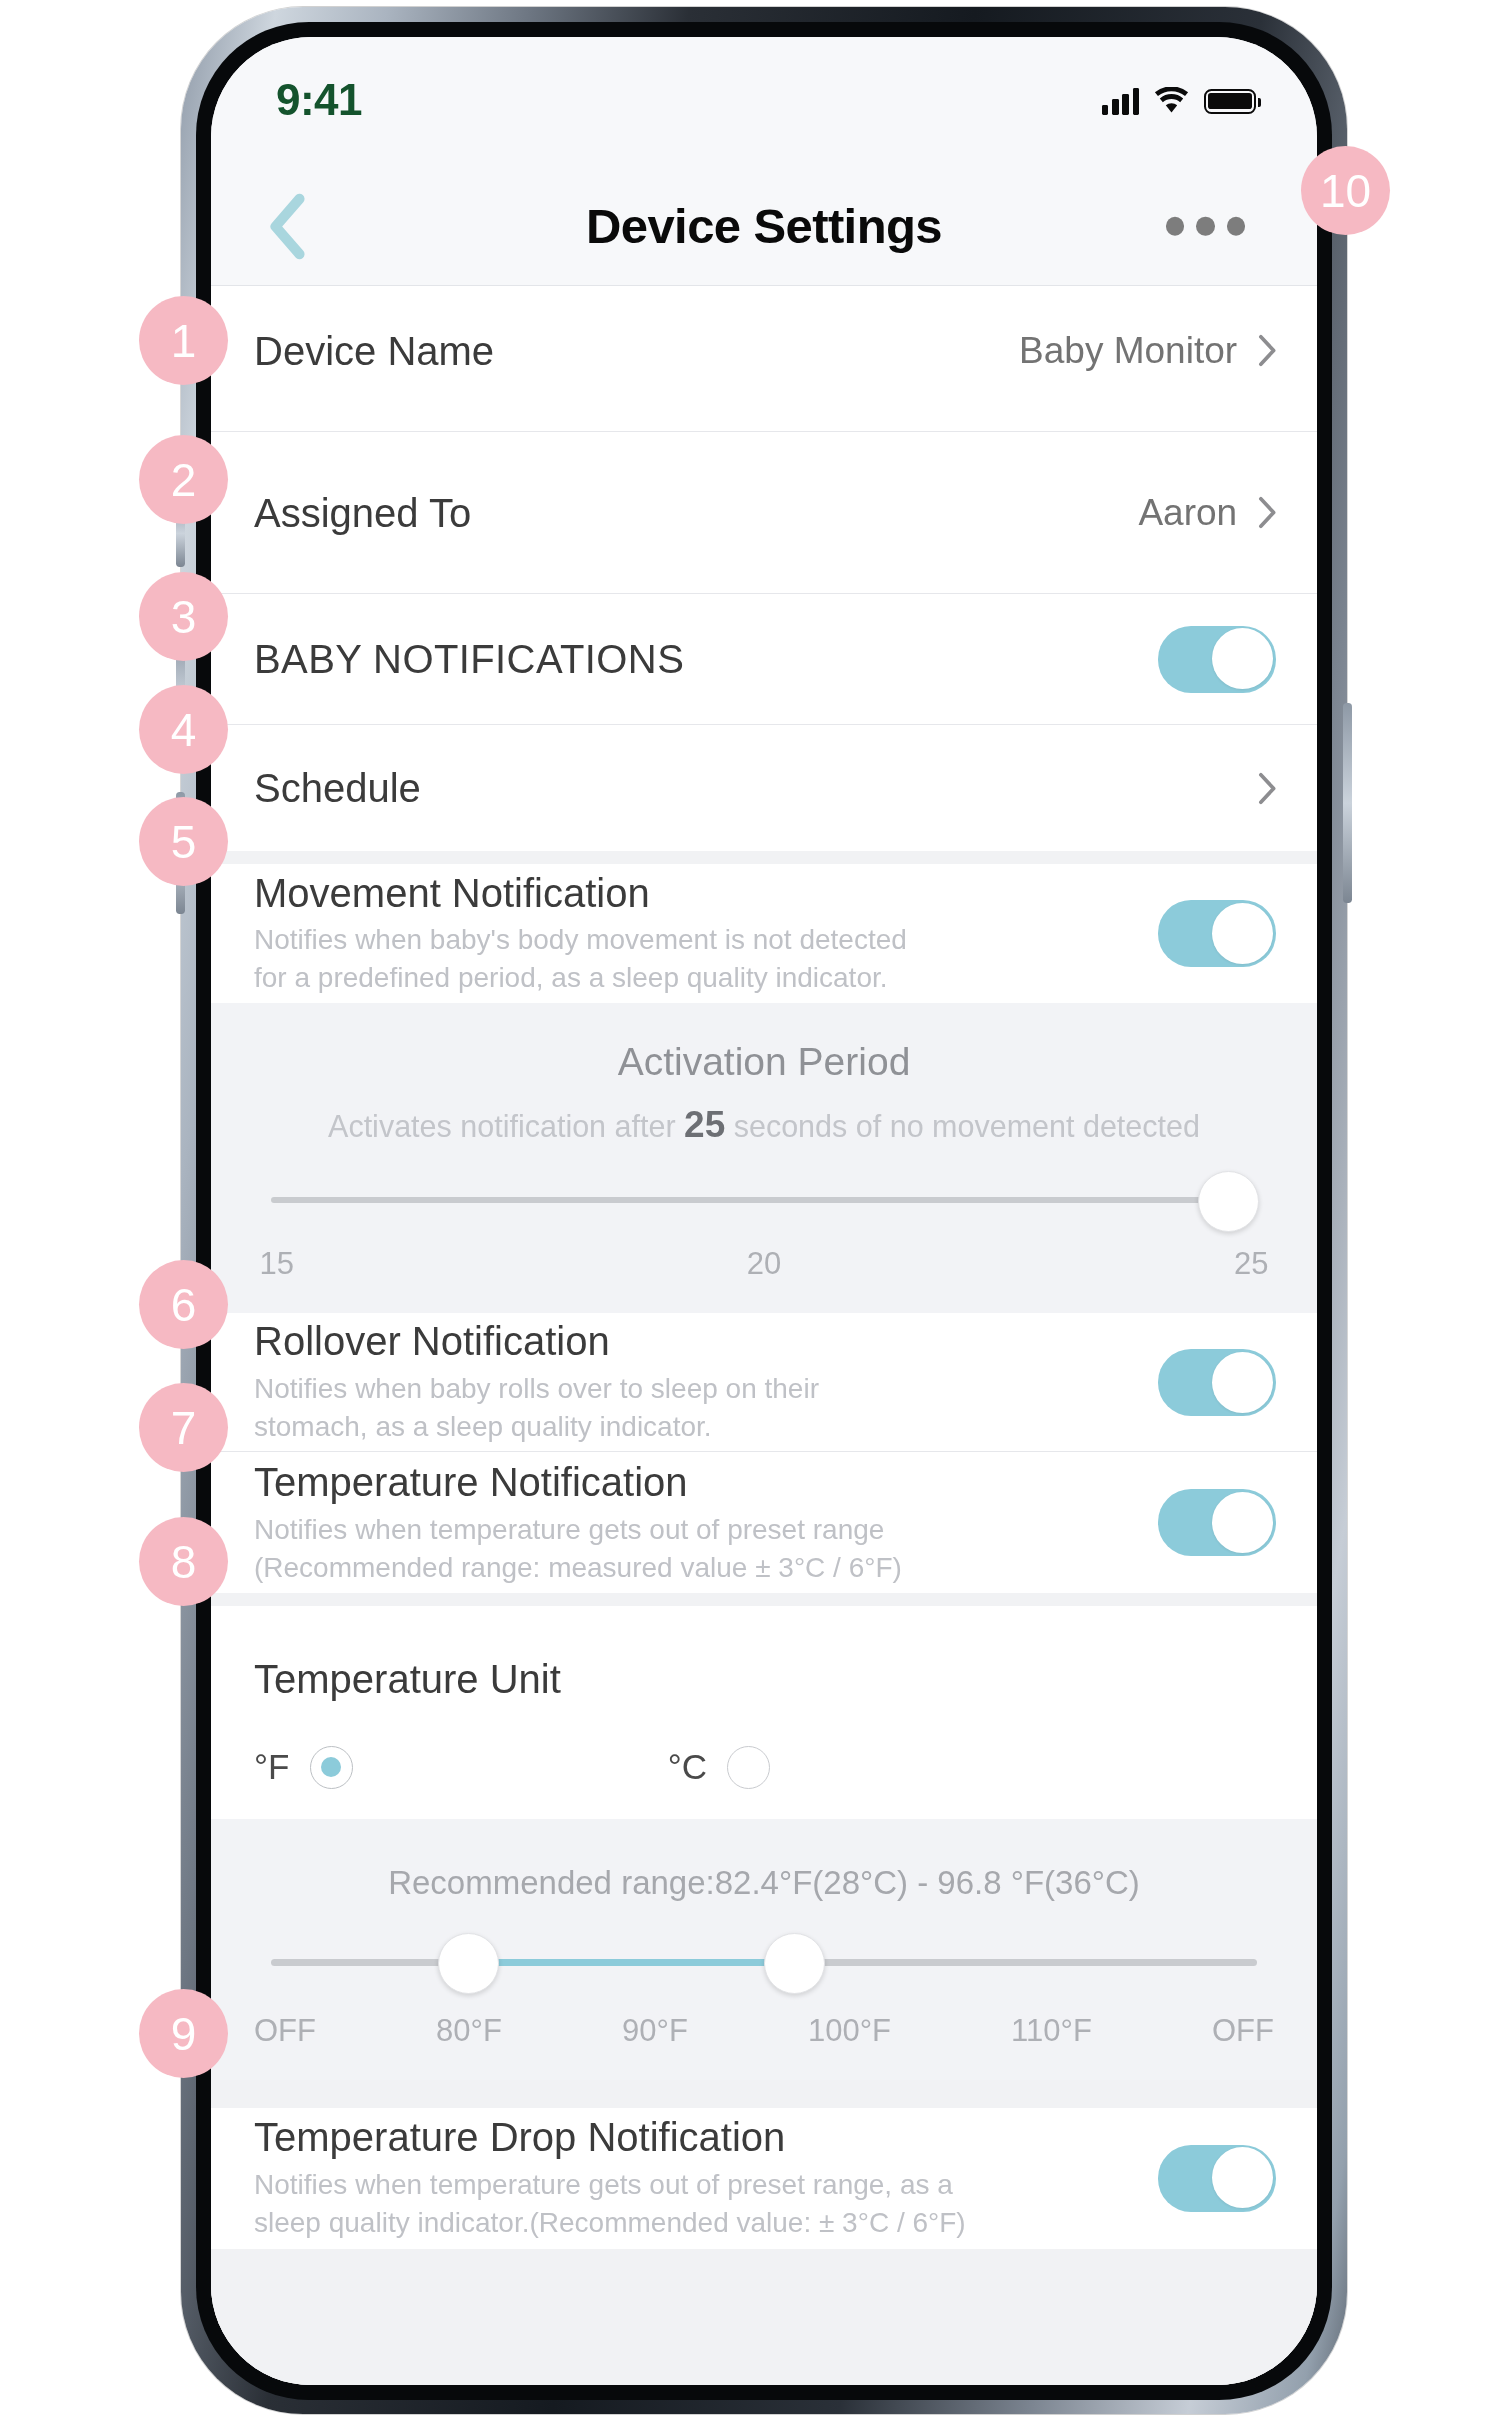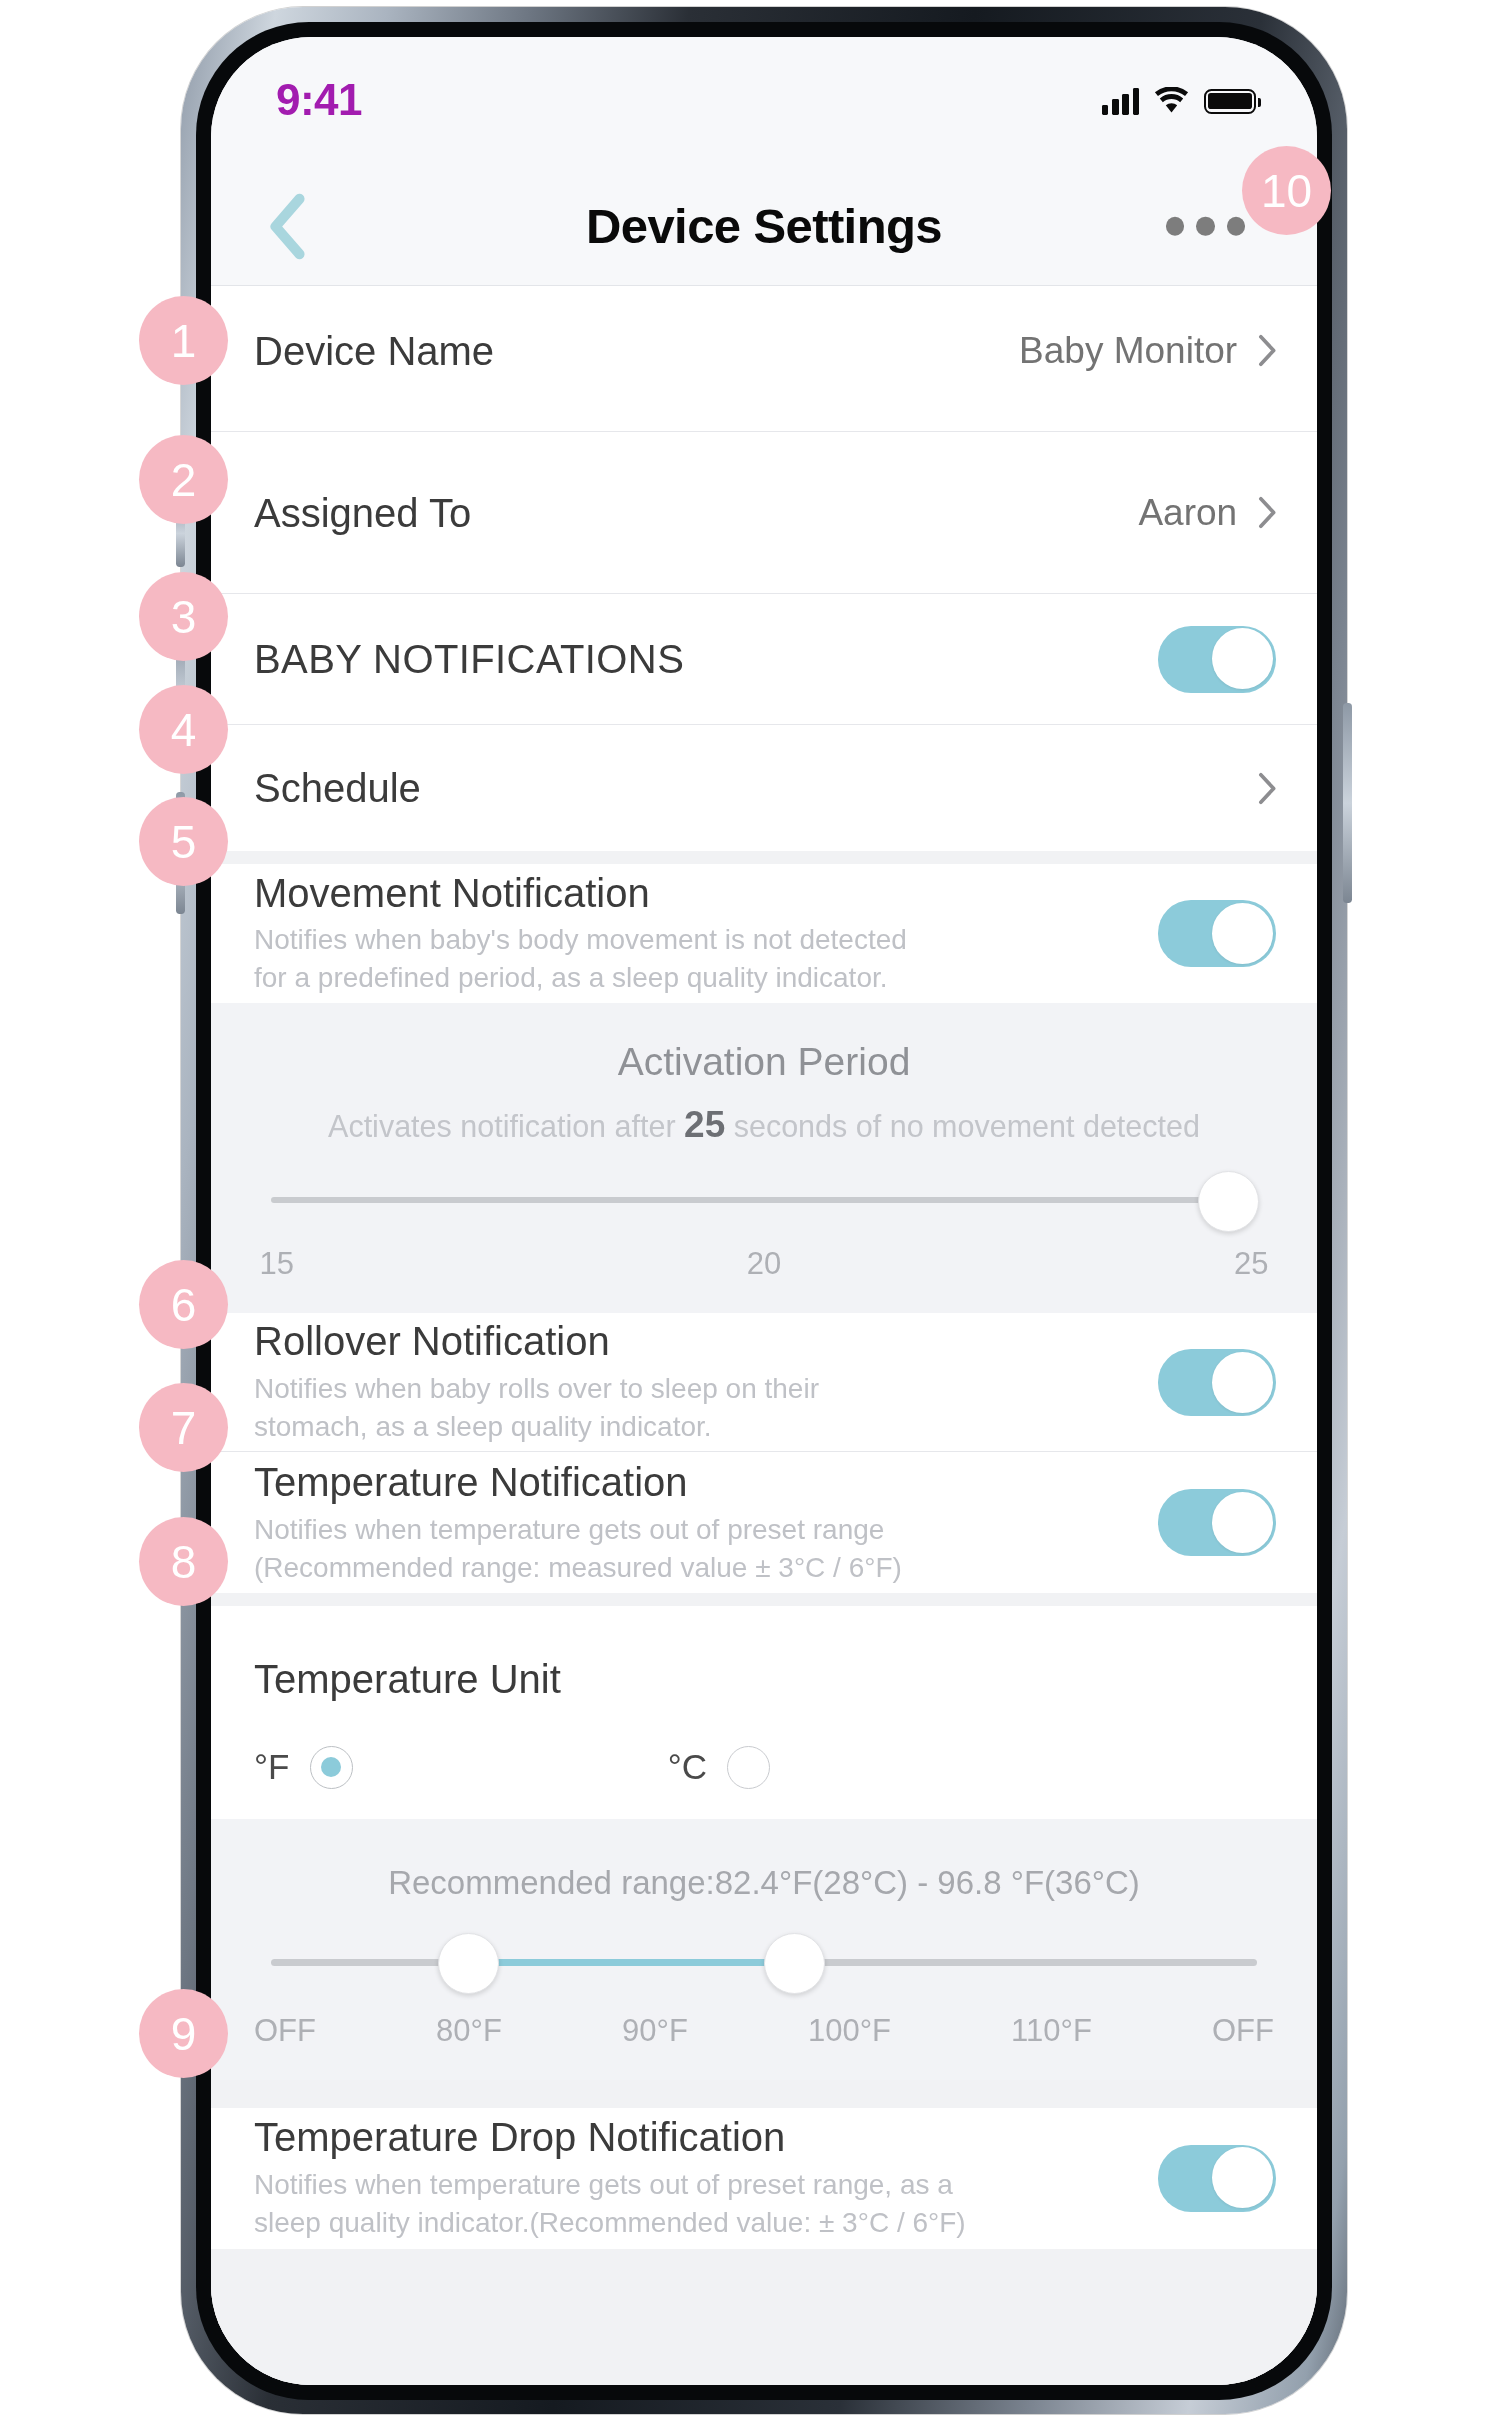--- a/index.html
+++ b/index.html
@@ -62,21 +62,21 @@
 
   
   #status-bar{
     position:absolute;top:0;left:0;right:0;height:115px;
     background:#f7f8fa;
     display:flex;align-items:center;justify-content:space-between;
     padding:0 61px 0 65px; box-sizing:border-box;
     z-index:10;
   }
   #status-time{
-    font-size:44px;font-weight:bold;color:#a21caf;
+    font-size:44px;font-weight:bold;color:#14532d;
     letter-spacing:-0.5px;margin-top:11px;
   }
   #status-icons{display:flex;align-items:center;gap:15px;margin-top:13px;}
   .bars{display:flex;align-items:flex-end;gap:3.7px;height:28px;}
   .bars i{display:block;width:6.5px;background:#0b0b0b;border-radius:1.4px;}
   .bars i:nth-child(1){height:10.2px;}
   .bars i:nth-child(2){height:15.7px;}
   .bars i:nth-child(3){height:21px;}
   .bars i:nth-child(4){height:27px;}
   #battery{
@@ -423,14 +423,14 @@
 
 <div class="badge" style="left:139px;top:296px;">1</div>
 <div class="badge" style="left:139px;top:435px;">2</div>
 <div class="badge" style="left:139px;top:572px;">3</div>
 <div class="badge" style="left:139px;top:685px;">4</div>
 <div class="badge" style="left:139px;top:797px;">5</div>
 <div class="badge" style="left:139px;top:1260px;">6</div>
 <div class="badge" style="left:139px;top:1383px;">7</div>
 <div class="badge" style="left:139px;top:1517px;">8</div>
 <div class="badge" style="left:139px;top:1989px;">9</div>
-<div class="badge" id="badge-10" style="left:1242px;top:146px;">10</div>
+<div class="badge" id="badge-10" style="left:1301px;top:146px;">10</div>
 
 
 </body></html>

